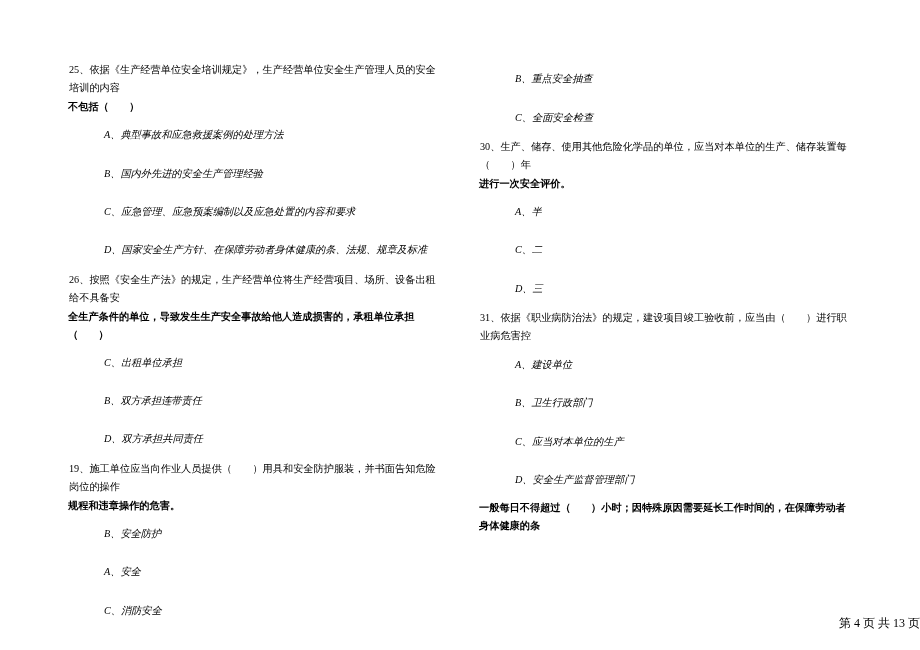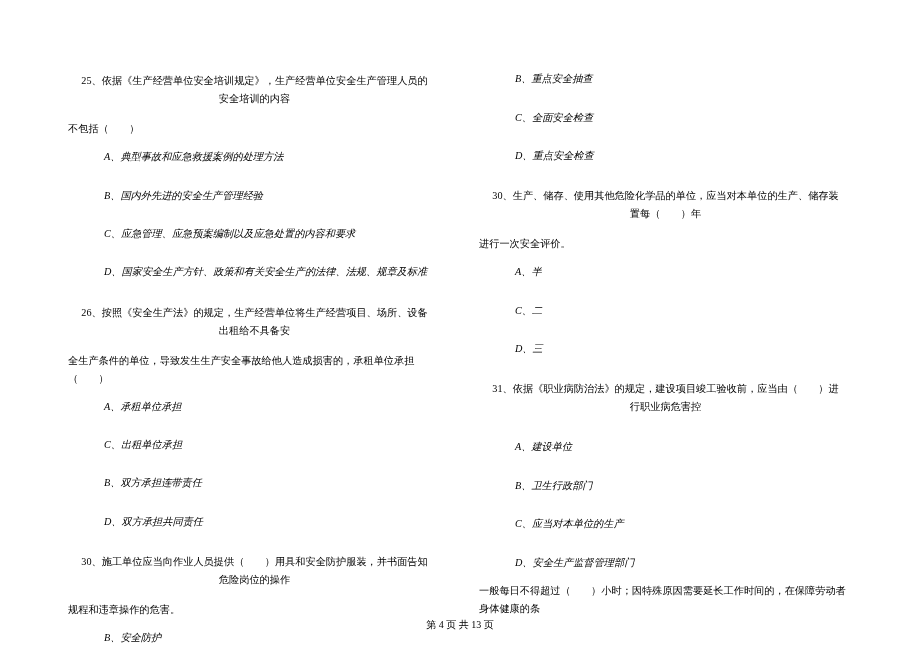--- a/index.html
+++ b/index.html
@@ -25,75 +25,73 @@
     height: 540px;
   }
   .col {
     flex: 1;
     font-size: 10.2px;
     line-height: 18px;
     display: flex;
     flex-direction: column;
   }
   .stem {
-    margin: 12px;
-    text-align: center;
+    margin: 1px;
   }
   .opt {
     padding-left: 36px;
     font-style: italic;
   }
   .stem-cont {
     margin: 0;
+    font-weight: bold;
   }
   .footer {
     position: absolute;
     bottom: 18px;
     left: 0;
     right: 0;
-    text-align: center;
-    font-size: 10px;
+    text-align: right;
+    font-size: 12px;
     color: #000;
   }
 </style>
 </head>
 <body>
 
 <div class="page">
   <div class="columns">
 
     <div class="col">
 
       <p class="stem">25、依据《生产经营单位安全培训规定》，生产经营单位安全生产管理人员的安全培训的内容</p>
       <p class="stem-cont">不包括（　　）</p>
       <p class="opt">A、典型事故和应急救援案例的处理方法</p>
       <p class="opt">B、国内外先进的安全生产管理经验</p>
       <p class="opt">C、应急管理、应急预案编制以及应急处置的内容和要求</p>
-      <p class="opt">D、国家安全生产方针、政策和有关安全生产的法律、法规、规章及标准</p>
+      <p class="opt">D、国家安全生产方针、在保障劳动者身体健康的条、法规、规章及标准</p>
 
       <p class="stem">26、按照《安全生产法》的规定，生产经营单位将生产经营项目、场所、设备出租给不具备安</p>
       <p class="stem-cont">全生产条件的单位，导致发生生产安全事故给他人造成损害的，承租单位承担（　　）</p>
-      <p class="opt">A、承租单位承担</p>
       <p class="opt">C、出租单位承担</p>
       <p class="opt">B、双方承担连带责任</p>
       <p class="opt">D、双方承担共同责任</p>
 
-      <p class="stem">30、施工单位应当向作业人员提供（　　）用具和安全防护服装，并书面告知危险岗位的操作</p>
+      <p class="stem">19、施工单位应当向作业人员提供（　　）用具和安全防护服装，并书面告知危险岗位的操作</p>
       <p class="stem-cont">规程和违章操作的危害。</p>
       <p class="opt">B、安全防护</p>
       <p class="opt">A、安全</p>
       <p class="opt">C、消防安全</p>
 
     </div>
 
     <div class="col">
 
       <p class="opt">B、重点安全抽查</p>
       <p class="opt">C、全面安全检查</p>
-      <p class="opt">D、重点安全检查</p>
 
       <p class="stem">30、生产、储存、使用其他危险化学品的单位，应当对本单位的生产、储存装置每（　　）年</p>
       <p class="stem-cont">进行一次安全评价。</p>
       <p class="opt">A、半</p>
       <p class="opt">C、二</p>
       <p class="opt">D、三</p>
 
       <p class="stem">31、依据《职业病防治法》的规定，建设项目竣工验收前，应当由（　　）进行职业病危害控</p>
       <p class="opt">A、建设单位</p>
       <p class="opt">B、卫生行政部门</p>

